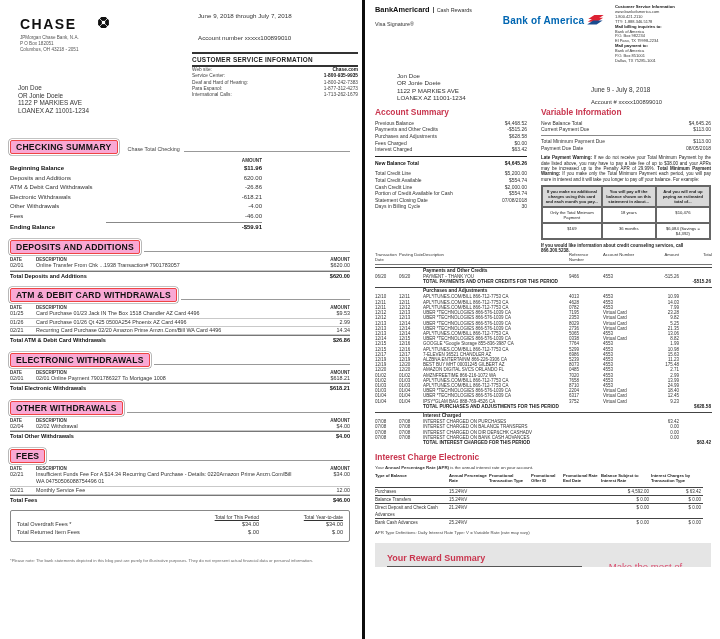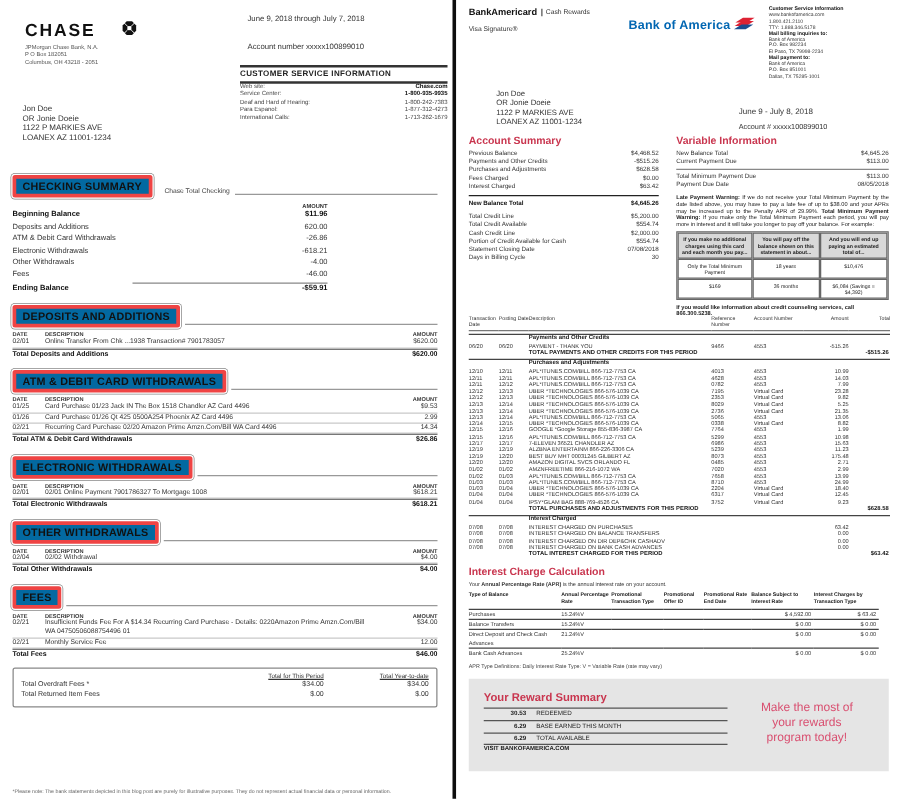--- a/index.html
+++ b/index.html
@@ -1,41 +1,41 @@
 <!DOCTYPE html>
 <html><head>
 <meta charset="utf-8">
 <style>
   html,body{margin:0;padding:0}
   body{
     width:720px;height:639px;background:#fff;position:relative;overflow:hidden;
     font-family:"Liberation Sans","DejaVu Sans",sans-serif;color:#222;
     -webkit-font-smoothing:antialiased;
   }
-  .panel{position:absolute;top:0;height:639px;overflow:hidden;box-sizing:border-box;background:#fff}
+  .panel{position:absolute;top:0;height:567px;overflow:hidden;box-sizing:border-box;background:#fff}
   #chase-panel{left:0;width:360px;padding:6px 10px 0 10px}
   #page-divider{position:absolute;left:362px;top:0;width:3px;height:639px;background:#0d0d0d}
   #boa-panel{left:365px;width:355px;padding:5px 9px 0 10px}
 
   
   .ch-header{position:relative;height:126px}
   .ch-logo-block{position:absolute;left:10px;top:10px}
   .ch-logo{display:flex;align-items:flex-start;gap:20px;font-weight:bold;font-size:14px;letter-spacing:1.5px;color:#101010}
   .ch-bank-addr{font-size:4.6px;line-height:5.8px;color:#555;margin-top:3px}
   .ch-period{position:absolute;left:188px;top:6px;font-size:6.2px;color:#333}
   .ch-account{position:absolute;left:188px;top:28px;font-size:6.2px;color:#333}
   .cs-box{position:absolute;left:182px;top:46px;width:166px;border-top:2px solid #333}
   .cs-title{font-size:6.4px;font-weight:bold;letter-spacing:.3px;padding:2px 0;border-bottom:2px solid #333;color:#222}
   .cs-row{display:flex;justify-content:space-between;font-size:4.8px;line-height:6.3px;color:#444}
   .cs-row .v.strong{font-weight:bold;color:#111}
   .ch-addressee{position:absolute;left:8px;top:78px;font-size:6.4px;line-height:7.6px;color:#333}
 
   .ch-sec-head{display:flex;align-items:flex-end;gap:4px;margin-top:8px}
-  .ch-sec-title{border:3px solid #ef4444;box-shadow:0 0 0 1px #fff,0 0 0 1.6px #888;border-radius:2px;
-    font-weight:bold;font-size:8.6px;letter-spacing:.2px;padding:1px 5px;color:#111;background:#0369a1}
+  .ch-sec-title{border:1px solid #ef4444;box-shadow:0 0 0 1px #fff,0 0 0 1.6px #888;border-radius:2px;
+    font-weight:bold;font-size:8.6px;letter-spacing:.2px;padding:1px 5px;color:#111;background:#f9a8d4}
   .ch-sec-sub{font-size:5.4px;color:#444;margin-left:6px;padding-bottom:2px}
   .ch-sec-rule{flex:1;border-bottom:1px solid #999;margin-bottom:2px}
 
   .csum{margin-top:4px;padding-right:88px}
   .csum-amt-h{text-align:right;font-size:4.6px;font-weight:bold;color:#333;margin-bottom:1px}
   .sumrow{display:flex;justify-content:space-between;font-size:6px;line-height:9.6px;color:#333}
   .sumrow.b .lab,.sumrow.b .val{font-weight:bold;color:#111}
   .sum-sep{border-top:1px solid #888;margin-left:38%}
 
   .shead{display:flex;font-size:4.5px;font-weight:bold;color:#333;margin-top:3px}
@@ -769,21 +769,21 @@
       <div class="tx-c"></div>
       <div class="tx-c"></div>
       <div class="tx-c r">0.00</div>
       <div class="tx-c"></div>
     </div>
   <div class="tx-total">
     <span class="tl">TOTAL INTEREST CHARGED FOR THIS PERIOD</span>
     <span>$63.42</span>
   </div>
 
-  <div class="boa-h1 boa-red" style="margin-top:6px">Interest Charge Calculation</div>
+  <div class="boa-h1 boa-red" style="margin-top:6px">Interest Charge Electronic</div>
   <div style="font-size:4.4px;color:#333">
     <span>Your </span><b>Annual Percentage Rate (APR)</b><span> is the annual interest rate on your account.</span>
   </div>
   <div class="ic-grid">
     <div class="ic-h">Type of Balance</div>
     <div class="ic-h">Annual Percentage Rate</div>
     <div class="ic-h">Promotional Transaction Type</div>
     <div class="ic-h">Promotional Offer ID</div>
     <div class="ic-h">Promotional Rate End Date</div>
     <div class="ic-h">Balance Subject to Interest Rate</div>

